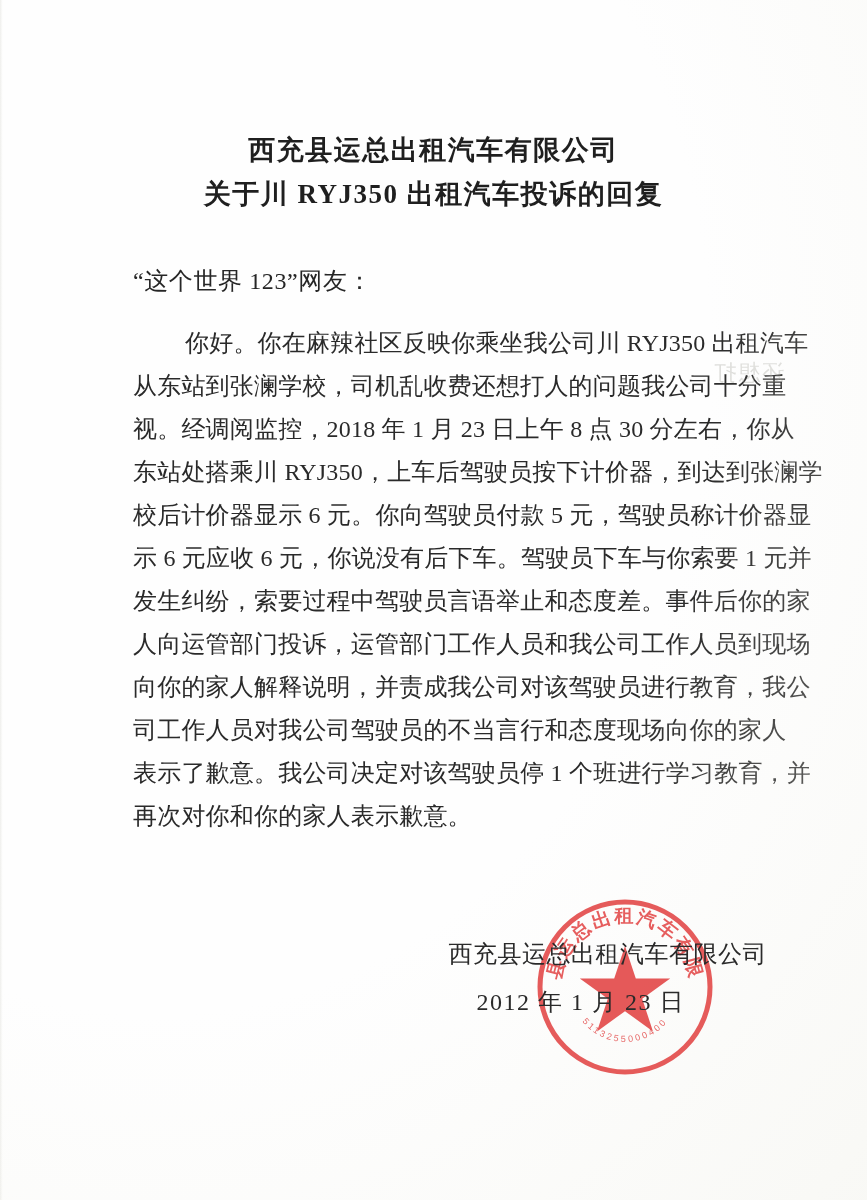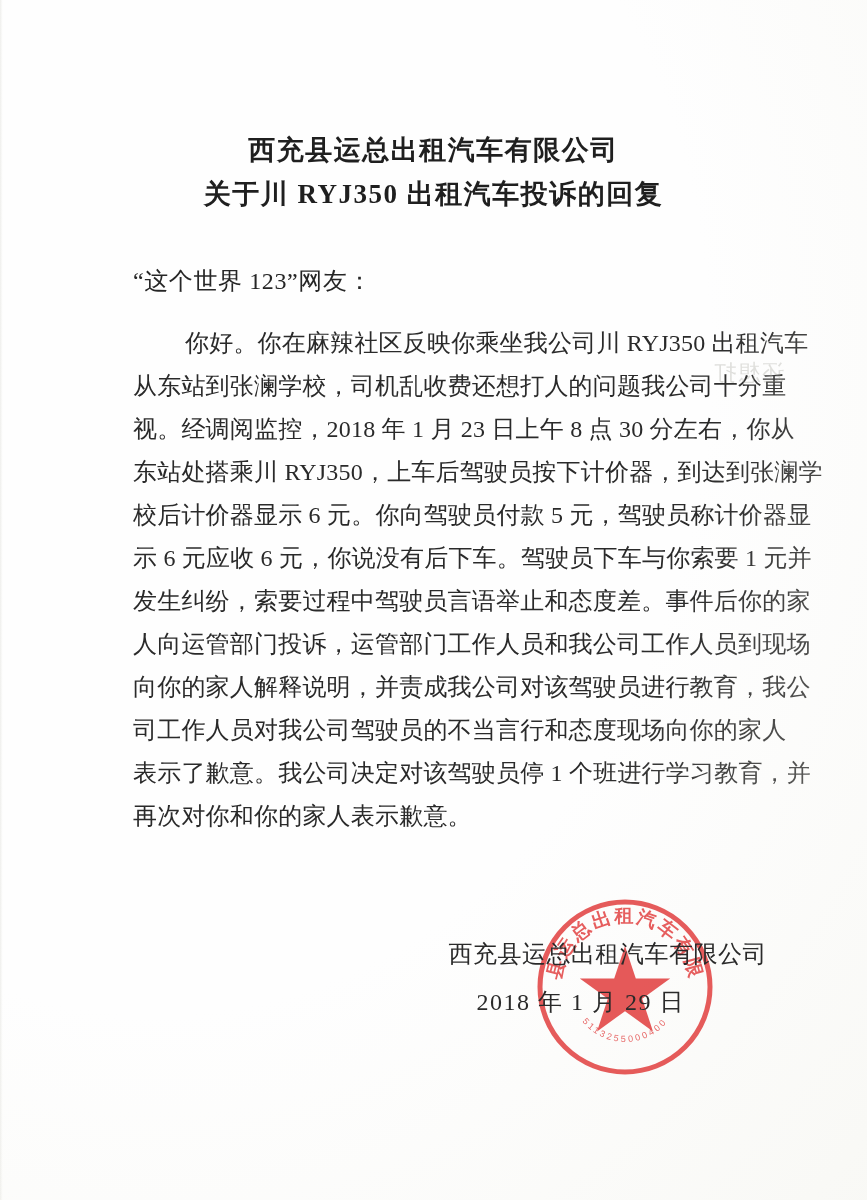--- a/index.html
+++ b/index.html
@@ -175,17 +175,17 @@
       </text>
 
       <text font-family="'Liberation Sans', sans-serif" font-size="9" fill="#e03535" letter-spacing="2.6" opacity="0.85">
         <textPath href="#arcBottom" startOffset="50%" text-anchor="middle">5113255000400</textPath>
       </text>
     </svg>
   </div>
 
   <div class="sign-block">
     <div class="sign-line">西充县运总出租汽车有限公司</div>
-    <div class="sign-line sign-date">2018 年 1 月 29 日</div>
+    <div class="sign-line sign-date">2012 年 1 月 23 日</div>
   </div>
 
   <div class="scan-tint"></div>
 </div>
 
 </body></html>

